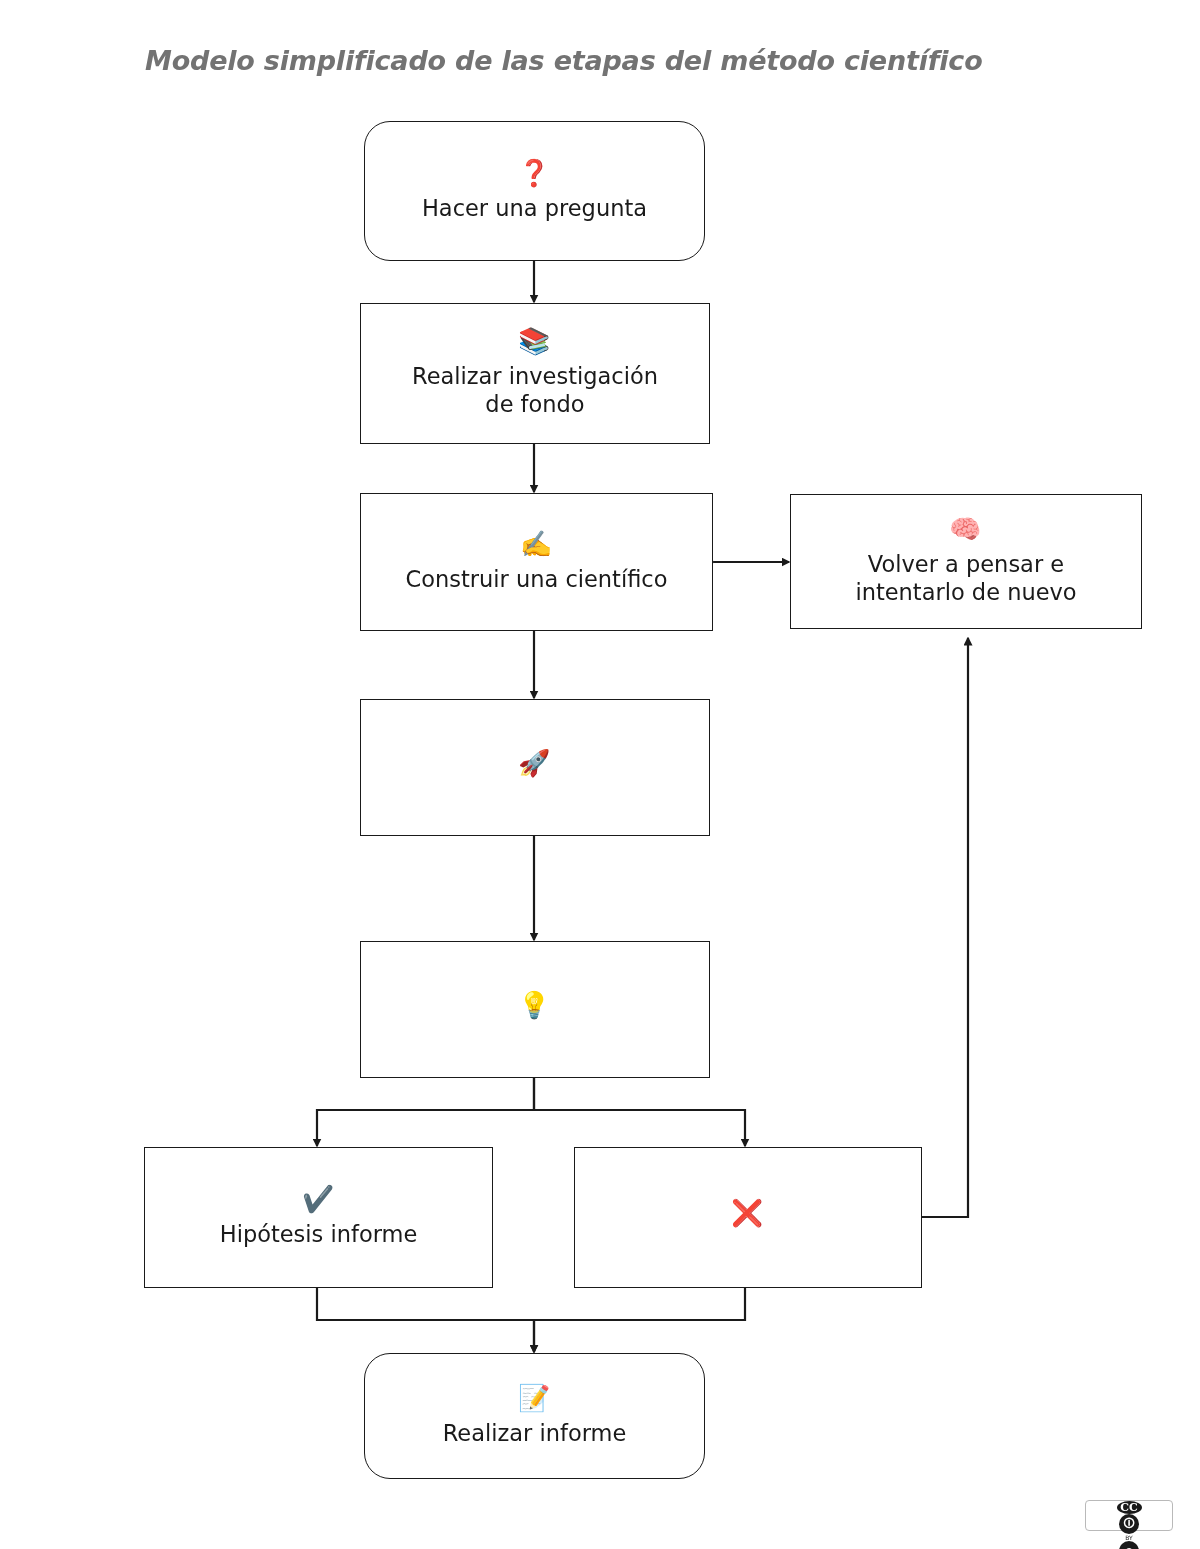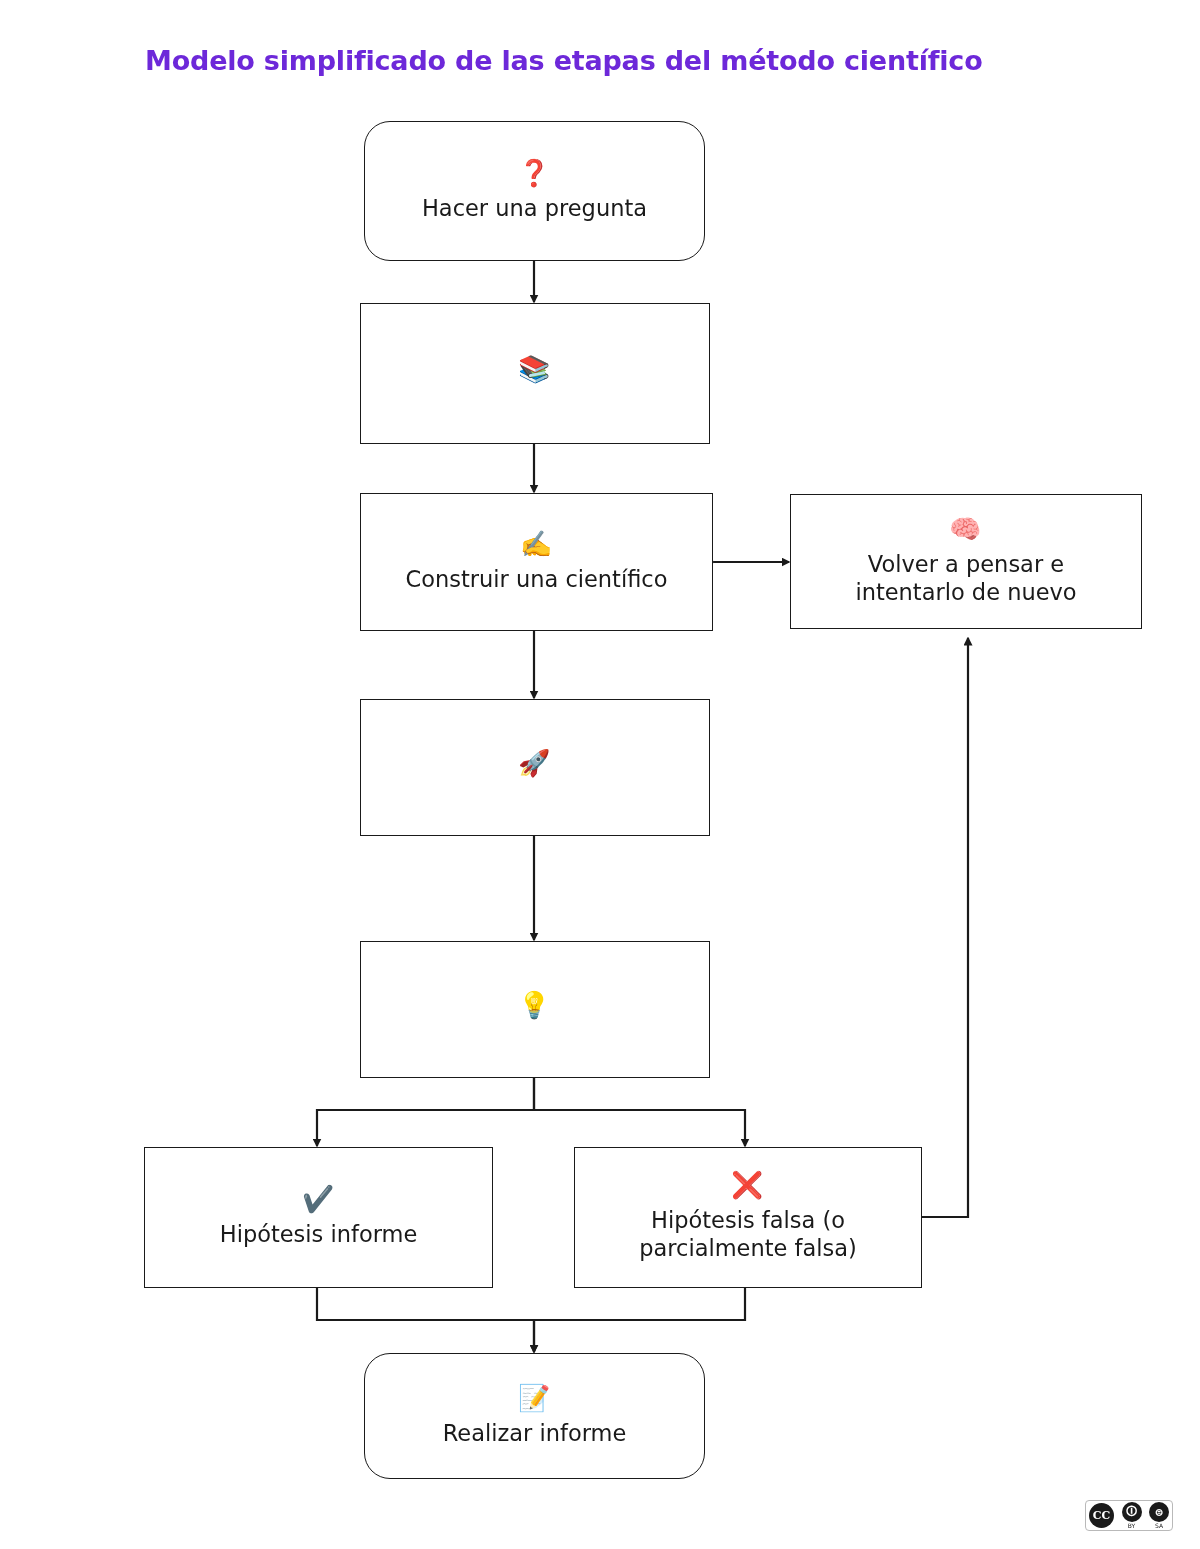--- a/index.html
+++ b/index.html
@@ -21,22 +21,23 @@
     width: 1200px;
     height: 1549px;
   }
   .title {
     position: absolute;
     left: 145px;
     top: 45px;
     font-size: 27px;
     font-weight: bold;
     letter-spacing: -0.2px;
-    color: #6d28d9;
+    color: #737373;
     white-space: nowrap;
+    font-style: italic;
   }
   .node {
     position: absolute;
     box-sizing: border-box;
     border: 1.6px solid #1a1a1a;
     background: #ffffff;
     display: flex;
     flex-direction: column;
     align-items: center;
     justify-content: center;
@@ -77,20 +78,21 @@
     width: 88px;
     height: 31px;
     background: #ffffff;
     border: 1px solid #b9b9b9;
     border-radius: 4px;
     display: flex;
     align-items: center;
     justify-content: space-between;
     padding: 0 3px;
     box-sizing: border-box;
+    flex-direction: column;
   }
   .cc-circ {
     width: 25px;
     height: 25px;
     border-radius: 50%;
     background: #1a1a1a;
     color: #fff;
     font-size: 11px;
     font-weight: bold;
     display: flex;
@@ -151,20 +153,22 @@
     </g>
   </svg>
 
   <div class="node rounded" style="left:364px; top:121px; width:341px; height:140px;">
     <span class="ic">❓</span>
     <span class="lbl">Hacer una pregunta</span>
   </div>
 
   <div class="node" style="left:360px; top:303px; width:350px; height:141px;">
     <span class="ic">📚</span>
+    <span class="lbl">Realizar investigación
+de fondo</span>
   </div>
 
   <div class="node" style="left:360px; top:493px; width:353px; height:138px;">
     <span class="ic">✍️</span>
     <span class="lbl">Construir una científico</span>
   </div>
 
   <div class="node" style="left:790px; top:494px; width:352px; height:135px;">
     <span class="ic">🧠</span>
     <span class="lbl">Volver a pensar e
@@ -179,22 +183,20 @@
     <span class="ic">💡</span>
   </div>
 
   <div class="node" style="left:144px; top:1147px; width:349px; height:141px;">
     <span class="ic">✔️</span>
     <span class="lbl">Hipótesis informe</span>
   </div>
 
   <div class="node" style="left:574px; top:1147px; width:348px; height:141px;">
     <span class="ic">❌</span>
-    <span class="lbl">Hipótesis falsa (o
-parcialmente falsa)</span>
   </div>
 
   <div class="node rounded" style="left:364px; top:1353px; width:341px; height:126px;">
     <span class="ic">📝</span>
     <span class="lbl">Realizar informe</span>
   </div>
 
   <div class="cc-badge">
     <div class="cc-circ">CC</div>
     <div class="cc-col">

